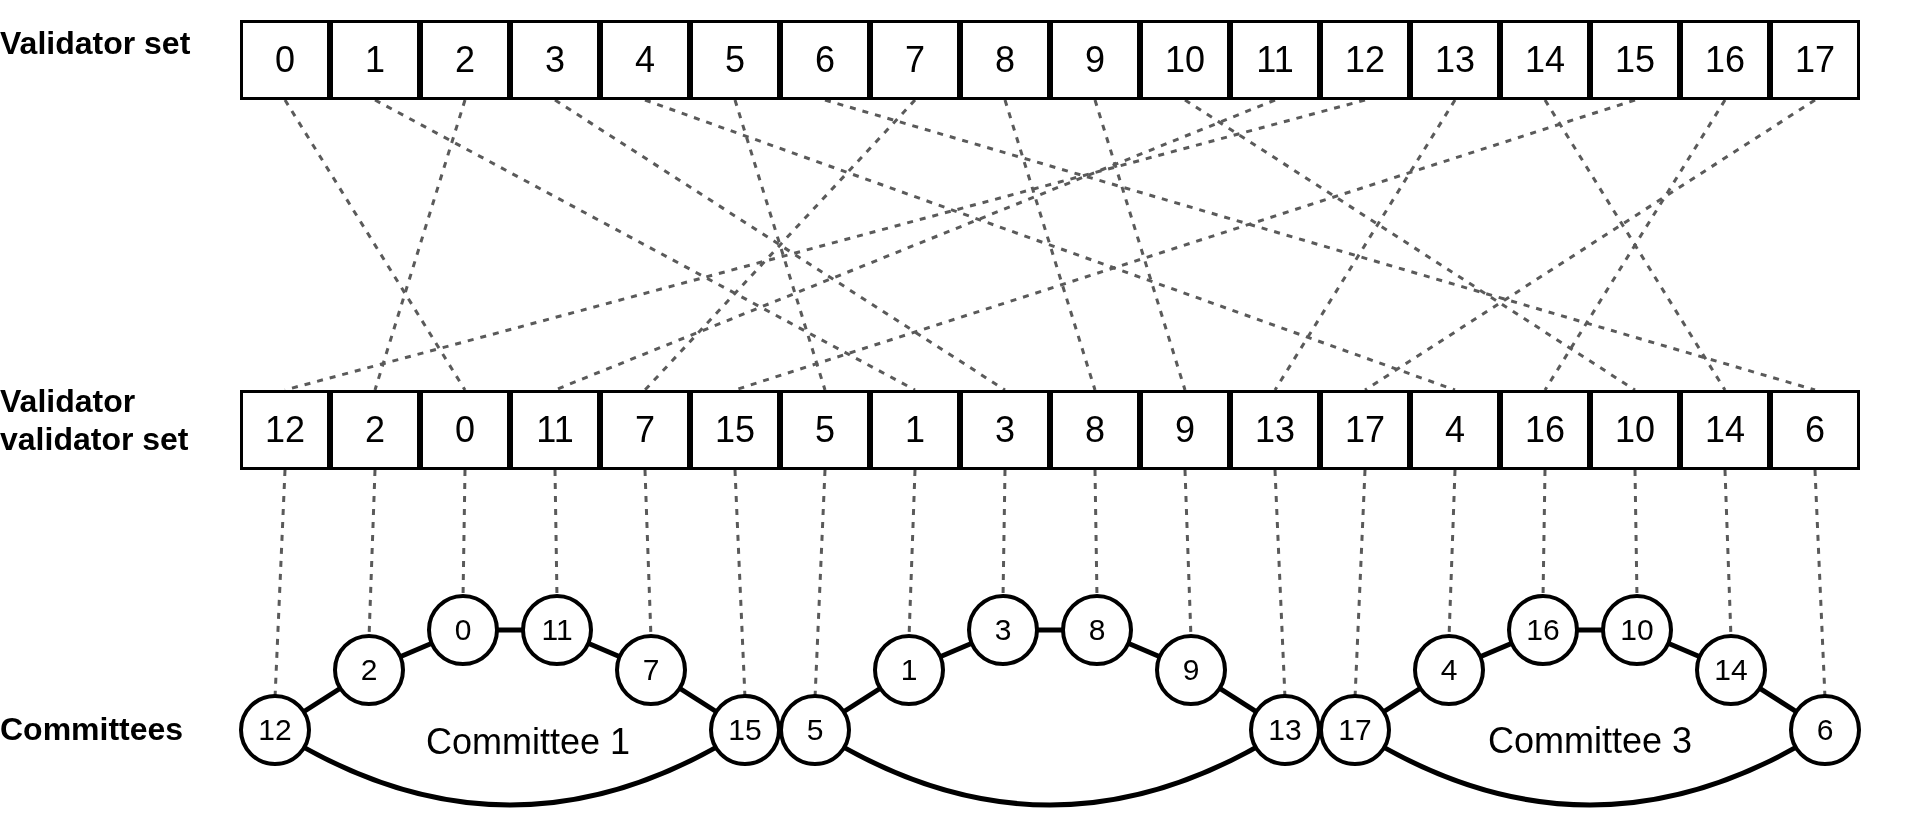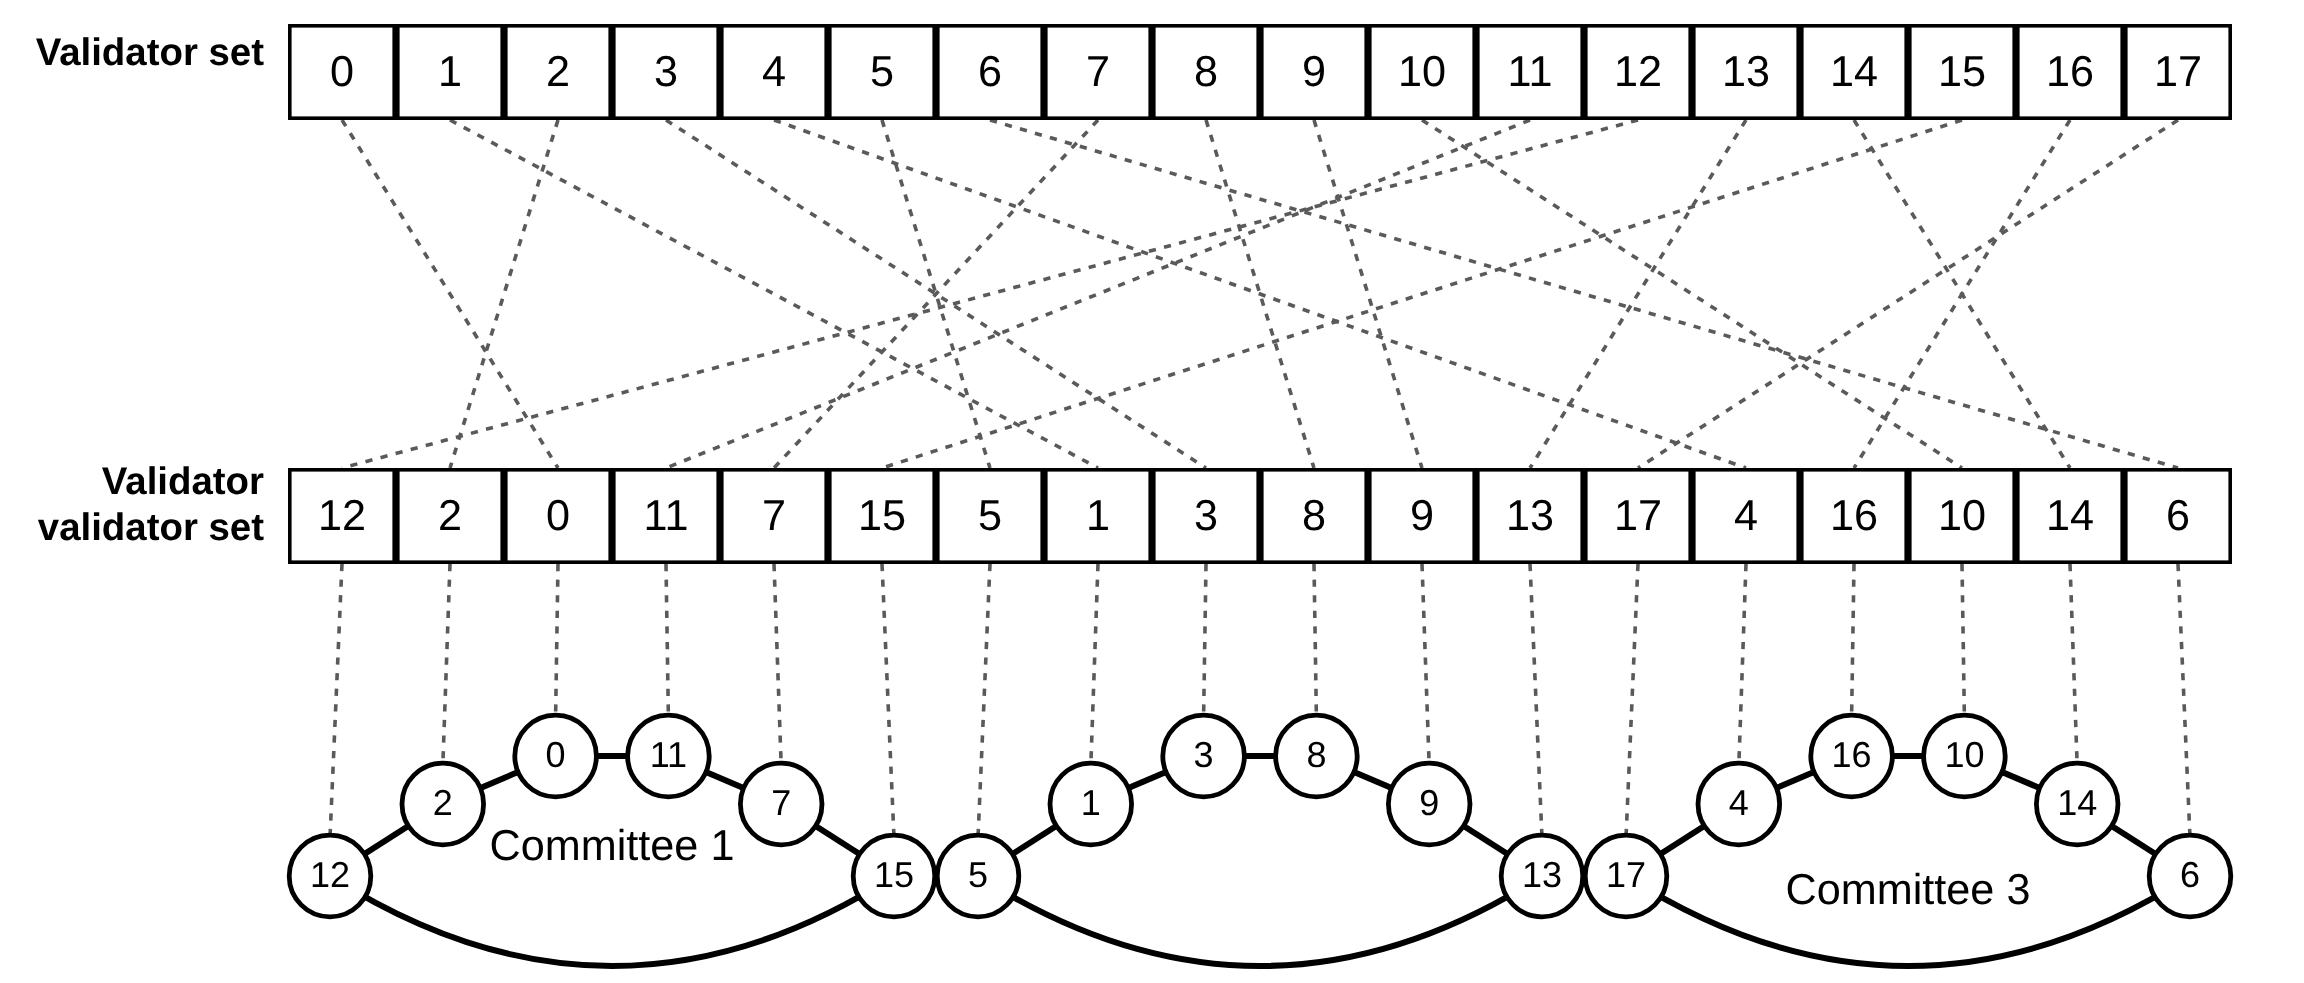--- a/index.html
+++ b/index.html
@@ -20,21 +20,21 @@
     height: 819px;
     overflow: visible;
     pointer-events: none;
   }
   .label {
     position: absolute;
     font-weight: 700;
     font-size: 32px;
     color: #000;
     line-height: 1.2;
-    text-align: right;
+    text-align: left;
     width: 220px;
   }
   .cell {
     position: absolute;
     box-sizing: border-box;
     border: 3px solid #000;
     background: #fff;
     display: flex;
     align-items: center;
     justify-content: center;
@@ -114,20 +114,21 @@
       <line x1="1815" y1="470" x2="1825" y2="698" stroke="#5a5a5a" stroke-width="3" stroke-dasharray="6,7"></line>
       <line x1="1355" y1="730" x2="1449" y2="670" stroke="#000" stroke-width="5"></line>
       <line x1="1449" y1="670" x2="1543" y2="630" stroke="#000" stroke-width="5"></line>
       <line x1="1543" y1="630" x2="1637" y2="630" stroke="#000" stroke-width="5"></line>
       <line x1="1637" y1="630" x2="1731" y2="670" stroke="#000" stroke-width="5"></line>
       <line x1="1731" y1="670" x2="1825" y2="730" stroke="#000" stroke-width="5"></line>
       <path d="M 1825 730 Q 1590 880 1355 730" fill="none" stroke="#000" stroke-width="5"></path>
     </svg>
 <div class="label" style="left: 0px; top: 24px;">Validator set</div>
     <div class="label" style="left: 0px; top: 382px;">Validator validator set</div>
+    <div class="label" style="left: 0px; top: 710px;">Committees</div>
     <div class="cell" style="left: 240px; top: 20px; width: 90px; height: 80px;">0</div>
     <div class="cell" style="left: 330px; top: 20px; width: 90px; height: 80px;">1</div>
     <div class="cell" style="left: 420px; top: 20px; width: 90px; height: 80px;">2</div>
     <div class="cell" style="left: 510px; top: 20px; width: 90px; height: 80px;">3</div>
     <div class="cell" style="left: 600px; top: 20px; width: 90px; height: 80px;">4</div>
     <div class="cell" style="left: 690px; top: 20px; width: 90px; height: 80px;">5</div>
     <div class="cell" style="left: 780px; top: 20px; width: 90px; height: 80px;">6</div>
     <div class="cell" style="left: 870px; top: 20px; width: 90px; height: 80px;">7</div>
     <div class="cell" style="left: 960px; top: 20px; width: 90px; height: 80px;">8</div>
     <div class="cell" style="left: 1050px; top: 20px; width: 90px; height: 80px;">9</div>
@@ -156,21 +157,21 @@
     <div class="cell" style="left: 1500px; top: 390px; width: 90px; height: 80px;">16</div>
     <div class="cell" style="left: 1590px; top: 390px; width: 90px; height: 80px;">10</div>
     <div class="cell" style="left: 1680px; top: 390px; width: 90px; height: 80px;">14</div>
     <div class="cell" style="left: 1770px; top: 390px; width: 90px; height: 80px;">6</div>
     <div class="node" style="left: 239px; top: 694px; width: 72px; height: 72px;">12</div>
     <div class="node" style="left: 333px; top: 634px; width: 72px; height: 72px;">2</div>
     <div class="node" style="left: 427px; top: 594px; width: 72px; height: 72px;">0</div>
     <div class="node" style="left: 521px; top: 594px; width: 72px; height: 72px;">11</div>
     <div class="node" style="left: 615px; top: 634px; width: 72px; height: 72px;">7</div>
     <div class="node" style="left: 709px; top: 694px; width: 72px; height: 72px;">15</div>
-    <div class="committee-label" style="left: 390px; top: 684px; width: 240px; text-align: center;">Committee 1</div>
+    <div class="committee-label" style="left: 390px; top: 721px; width: 240px; text-align: right;">Committee 1</div>
     <div class="node" style="left: 779px; top: 694px; width: 72px; height: 72px;">5</div>
     <div class="node" style="left: 873px; top: 634px; width: 72px; height: 72px;">1</div>
     <div class="node" style="left: 967px; top: 594px; width: 72px; height: 72px;">3</div>
     <div class="node" style="left: 1061px; top: 594px; width: 72px; height: 72px;">8</div>
     <div class="node" style="left: 1155px; top: 634px; width: 72px; height: 72px;">9</div>
     <div class="node" style="left: 1249px; top: 694px; width: 72px; height: 72px;">13</div>
     <div class="node" style="left: 1319px; top: 694px; width: 72px; height: 72px;">17</div>
     <div class="node" style="left: 1413px; top: 634px; width: 72px; height: 72px;">4</div>
     <div class="node" style="left: 1507px; top: 594px; width: 72px; height: 72px;">16</div>
     <div class="node" style="left: 1601px; top: 594px; width: 72px; height: 72px;">10</div>

